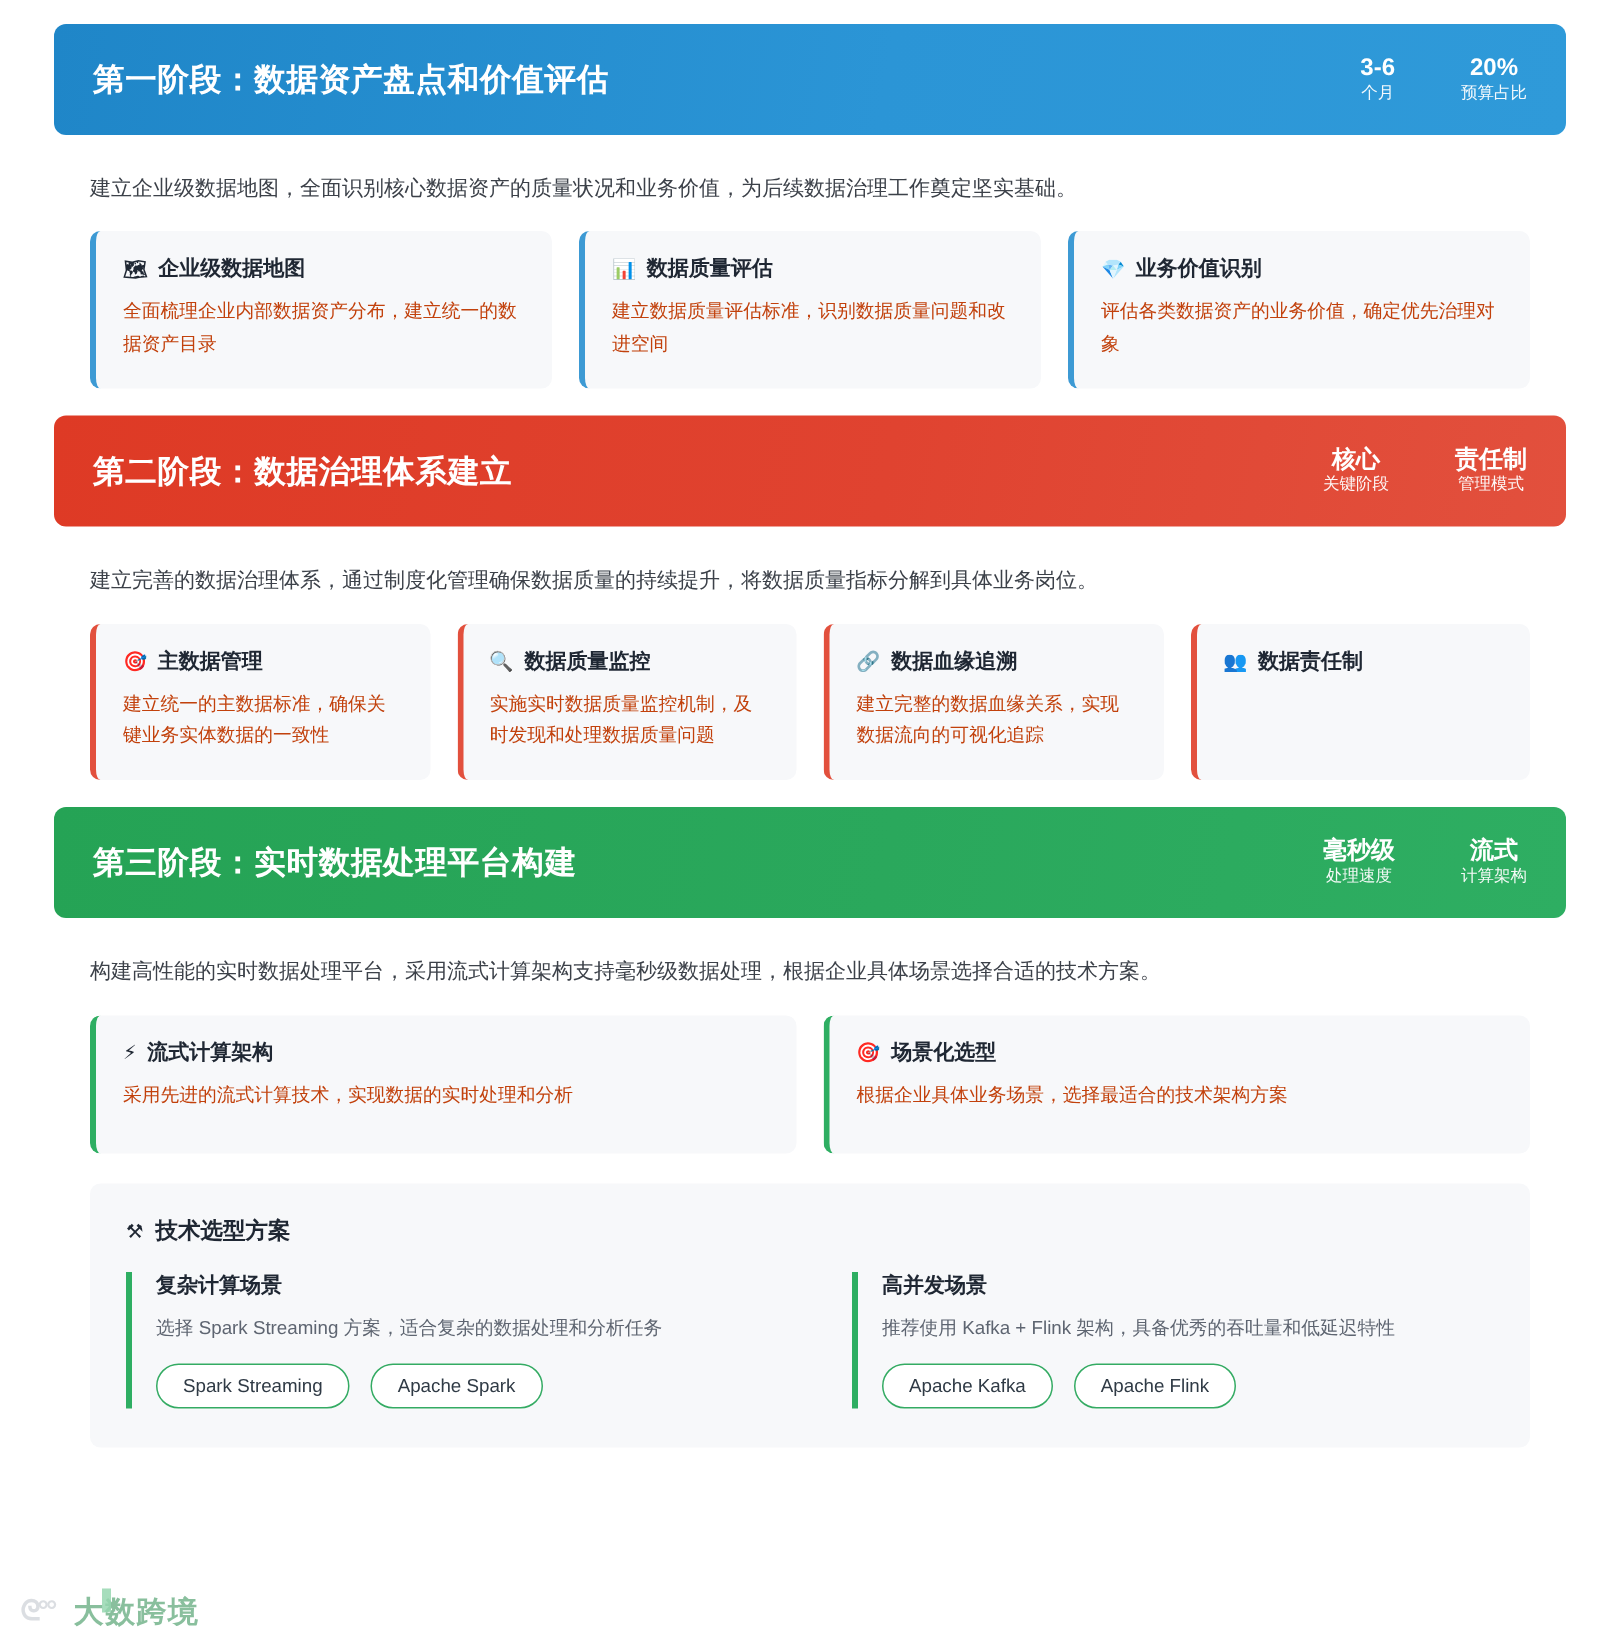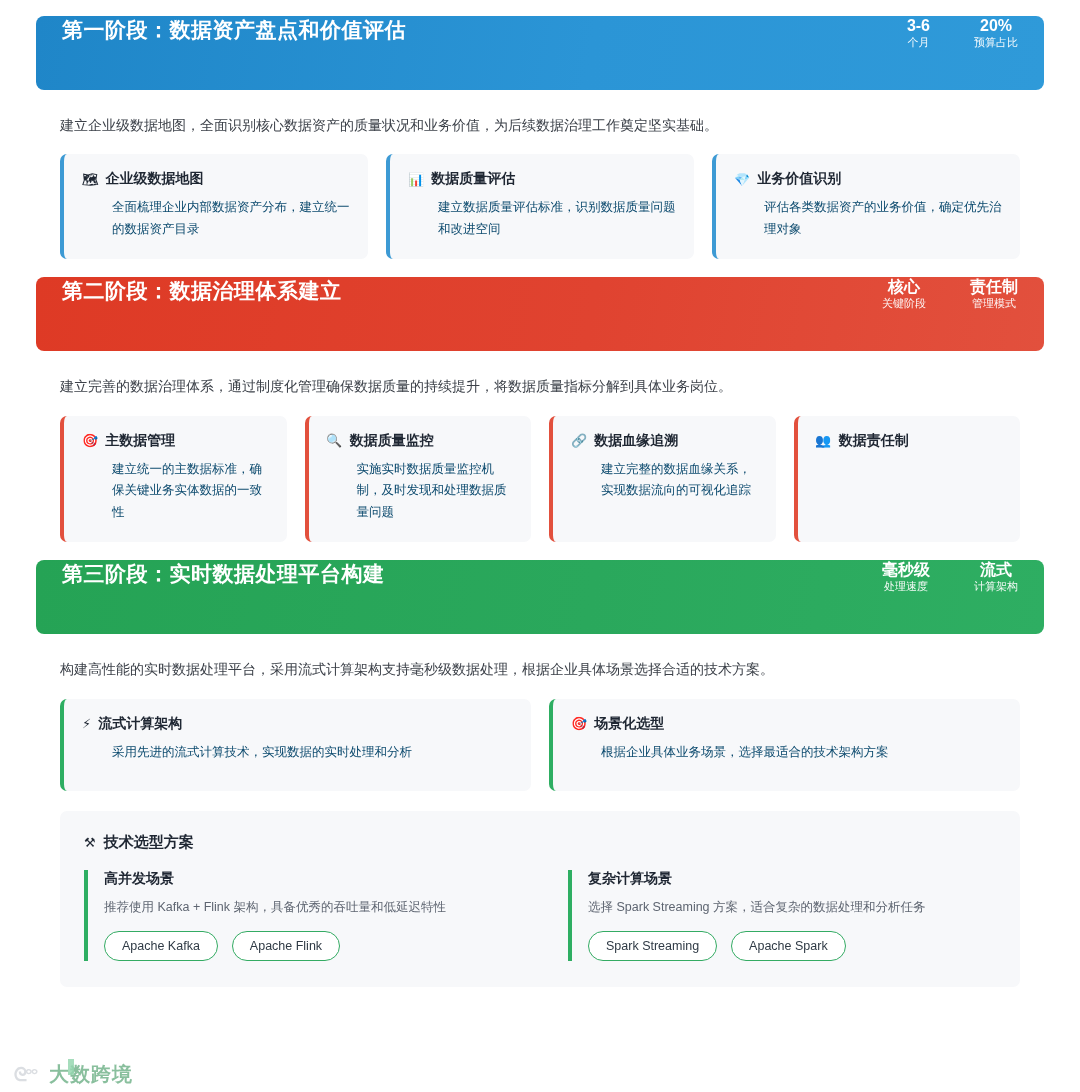--- a/index.html
+++ b/index.html
@@ -17,20 +17,21 @@
     width: 1080px;
     height: 1092px;
     padding: 16px 36px 0 36px;
   }
 
   
   .phase { margin-bottom: 18px; }
 
   .phase-header {
     display: flex;
+    align-items: center;
     justify-content: space-between;
     height: 74px;
     border-radius: 8px;
     padding: 0 26px 0 26px;
     color: #ffffff;
   }
   .phase-header.blue  { background: linear-gradient(100deg, #1f86c8 0%, #2b95d6 55%, #2f9ad9 100%); }
   .phase-header.red   { background: linear-gradient(100deg, #de3a25 0%, #e04330 55%, #e2503d 100%); }
   .phase-header.green { background: linear-gradient(100deg, #25a355 0%, #2aa85c 55%, #2eae62 100%); }
 
@@ -77,23 +78,22 @@
     align-items: center;
     gap: 7px;
     font-size: 14px;
     font-weight: bold;
     color: #1f2733;
     margin-bottom: 9px;
   }
   .fcard-icon { font-size: 13px; line-height: 1; }
   .fcard-desc {
     font-size: 12.5px;
-    color: #0c4a6e;
+    color: #c2410c;
     line-height: 1.75;
-    margin-left: 30px;
   }
 
   
   .tech-panel {
     margin-top: 20px;
     background: #f7f8fa;
     border-radius: 7px;
     padding: 22px 24px 26px 24px;
   }
   .tech-panel-title {
@@ -292,35 +292,35 @@
         </div>
       </div>
 
       <div class="tech-panel">
         <div class="tech-panel-title">
           <span class="fcard-icon">⚒</span>
           <span>技术选型方案</span>
         </div>
         <div class="tech-grid">
           <div class="tech-col">
+            <div class="tech-col-title">复杂计算场景</div>
+            <div class="tech-col-desc">选择 Spark Streaming 方案，适合复杂的数据处理和分析任务</div>
+            <div class="tag-row">
+              <span class="tag">Spark Streaming</span>
+              <span class="tag">Apache Spark</span>
+            </div>
+          </div>
+          <div class="tech-col">
             <div class="tech-col-title">高并发场景</div>
             <div class="tech-col-desc">推荐使用 Kafka + Flink 架构，具备优秀的吞吐量和低延迟特性</div>
             <div class="tag-row">
               <span class="tag">Apache Kafka</span>
               <span class="tag">Apache Flink</span>
             </div>
           </div>
-          <div class="tech-col">
-            <div class="tech-col-title">复杂计算场景</div>
-            <div class="tech-col-desc">选择 Spark Streaming 方案，适合复杂的数据处理和分析任务</div>
-            <div class="tag-row">
-              <span class="tag">Spark Streaming</span>
-              <span class="tag">Apache Spark</span>
-            </div>
-          </div>
         </div>
       </div>
     </div>
   </section>
 
   <div class="watermark">
     <span class="wm-green-bar"></span>
     <span class="wm-mark">ᘓ°°</span>
     <span class="wm-text">大数跨境</span>
   </div>

